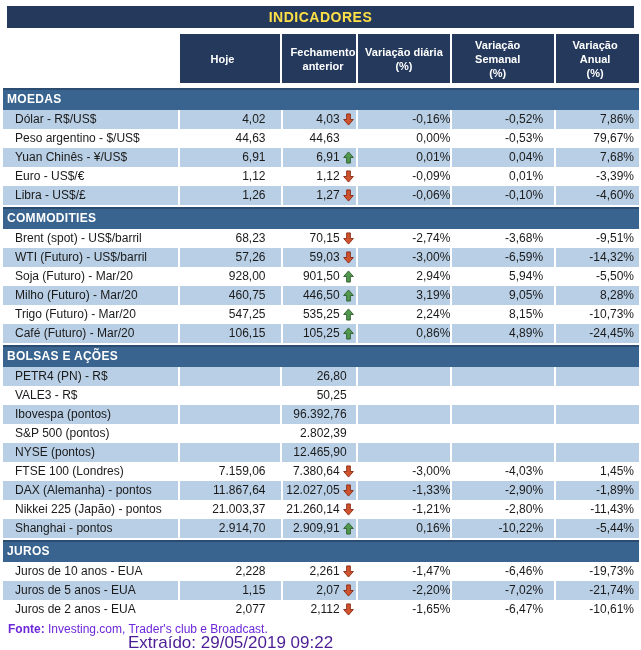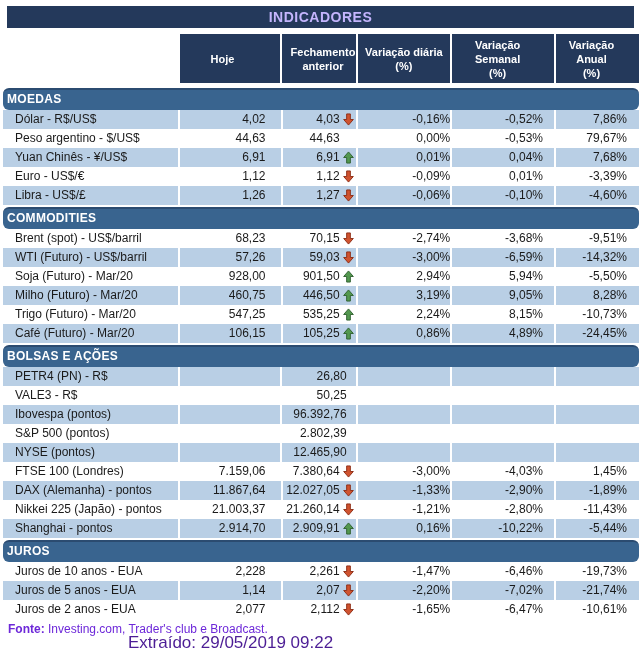--- a/index.html
+++ b/index.html
@@ -11,52 +11,52 @@
   }
   html,body{margin:0;padding:0;}
   body{
     width:641px;height:650px;background:#fff;
     font-family:"Liberation Sans",sans-serif;
     color:var(--text);
     overflow:hidden;
   }
   .title{
     margin:6px 7px 6px 7px;height:22px;
-    background:var(--navy);color:#c4b5fd;
+    background:var(--navy);color:#fde047;
     font-weight:bold;font-size:14px;line-height:22px;
     text-align:center;letter-spacing:.5px;
   }
   .hdr{display:flex;margin:0 2px 5px 3px;height:49px;}
   .hdr .spacer{width:177px;}
   .hdr .box{
     background:var(--navy);color:#fff;font-weight:bold;font-size:11px;
     display:flex;flex-direction:column;justify-content:center;align-items:center;
     text-align:center;border-left:2px solid #fff;box-sizing:border-box;line-height:14px;
   }
   .section-bar{
     margin:2px 2px 0 3px;height:22px;box-sizing:border-box;
     background:var(--steel);border-top:2px solid var(--steel-top);
     color:#fff;font-weight:bold;font-size:12px;line-height:15px;
-    padding:2px 0 0 4px;letter-spacing:.3px;border-radius:6px;
+    padding:2px 0 0 4px;letter-spacing:.3px;
   }
   .row{
     display:flex;height:19px;margin:0 2px 0 3px;
     font-size:12px;line-height:19px;color:var(--text);
   }
   .row.shaded .cell{background:var(--rowblue);}
   .cell{box-sizing:border-box;white-space:nowrap;overflow:hidden;}
   .cell + .cell{border-left:2px solid #fff;}
   .c-label{width:177px;padding-left:12px;}
   .c-hoje{width:104px;text-align:right;padding-right:15px;}
   .c-fech{width:76px;display:flex;justify-content:flex-end;align-items:center;padding-left:8px;}
   .c-fech.no-slot{padding-right:9px;}
   .c-fech .slot{width:15px;height:15px;margin-left:1px;display:flex;align-items:center;justify-content:center;flex:0 0 15px;}
   .c-diaria{width:96px;text-align:right;padding-right:0;}
   .c-semanal{width:105px;text-align:right;padding-right:11px;}
-  .c-anual{width:86px;text-align:right;padding-right:12px;}
+  .c-anual{width:86px;text-align:right;padding-right:5px;}
   .footer{margin:3px 0 0 8px;font-size:12px;color:#6d28d9;line-height:14px;}
   .footer .bold{font-weight:bold;}
   .extraido{margin-left:128px;font-size:17px;color:#4c1d95;line-height:14px;}
   .slot svg{display:block;}
 </style>
 </head>
 <body>
 
 <div class="title">INDICADORES</div>
 
@@ -371,21 +371,21 @@
             <path d="M5 1 h4 v6 h3.2 L7 13 1.8 7 H5 Z" fill="#D0532F" stroke="#8A2A12" stroke-width="1"></path>
           </svg>
         </span>
       </div>
       <div class="cell c-diaria">-1,47%</div>
       <div class="cell c-semanal">-6,46%</div>
       <div class="cell c-anual">-19,73%</div>
     </div>
     <div class="row shaded">
       <div class="cell c-label">Juros de 5 anos - EUA</div>
-      <div class="cell c-hoje">1,14</div>
+      <div class="cell c-hoje">1,15</div>
       <div class="cell c-fech">
         <span>2,07</span>
         <span class="slot">
           <svg width="13" height="13" viewBox="0 0 14 14">
             <path d="M5 1 h4 v6 h3.2 L7 13 1.8 7 H5 Z" fill="#D0532F" stroke="#8A2A12" stroke-width="1"></path>
           </svg>
         </span>
       </div>
       <div class="cell c-diaria">-2,20%</div>
       <div class="cell c-semanal">-7,02%</div>

